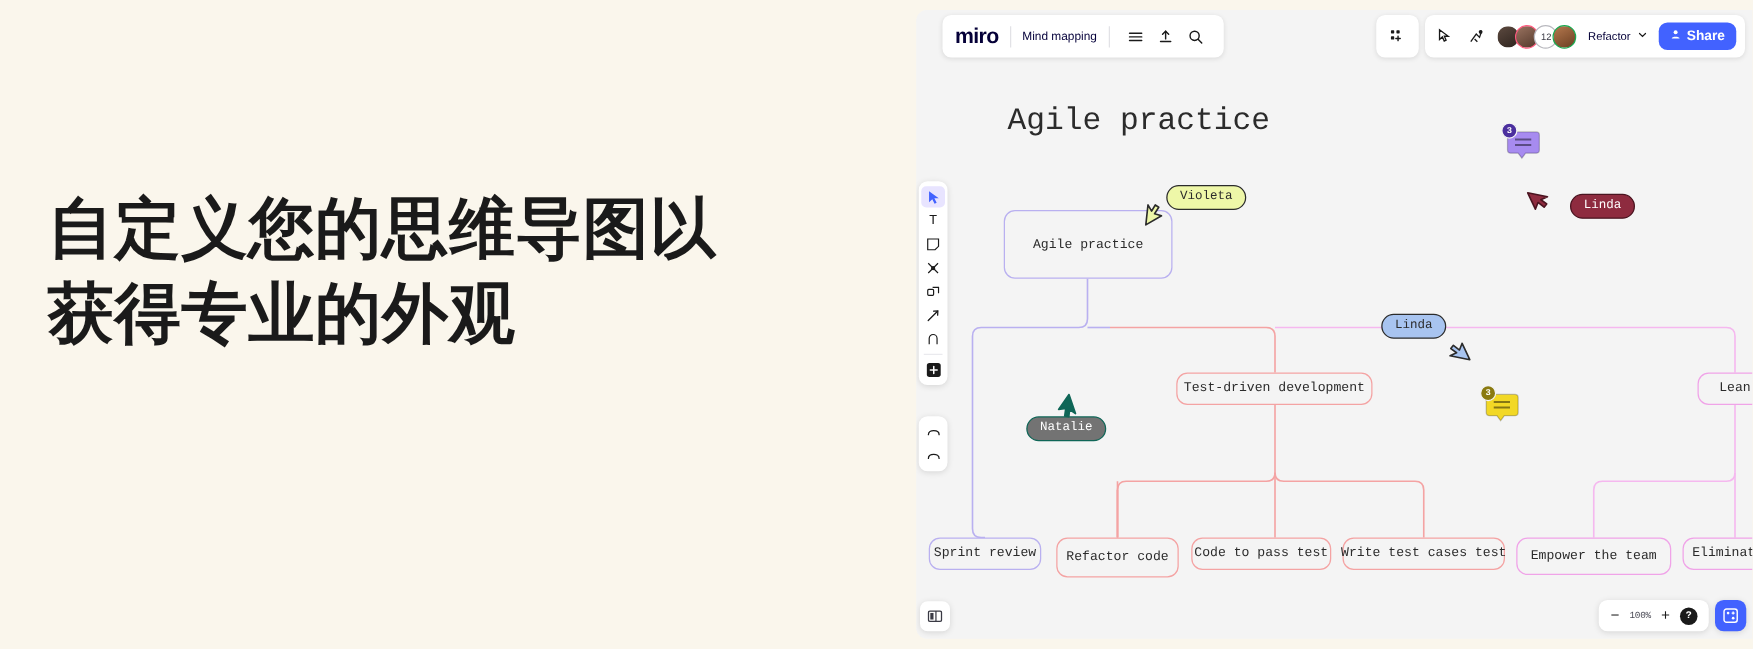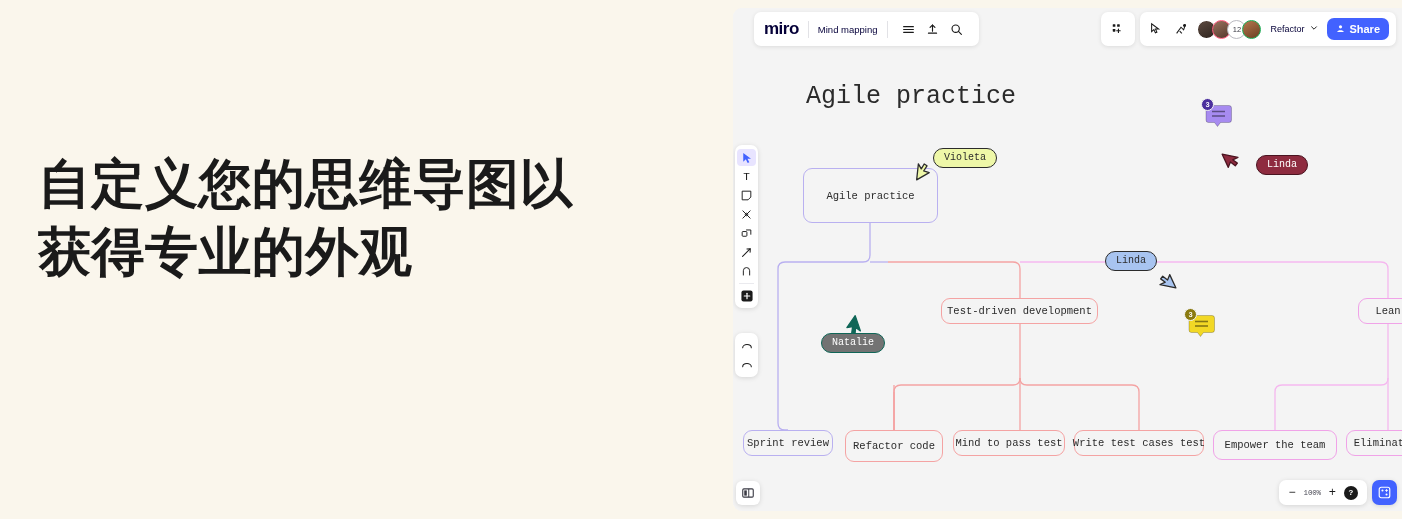--- a/index.html
+++ b/index.html
@@ -255,21 +255,21 @@
         <div class="node" style="left: 625px; top: 290px; width: 60px; height: 26px; border: 1.3px solid rgb(240, 163, 232);">
           <span>Lean</span>
         </div>
         <div class="node" style="left: 10px; top: 422px; width: 90px; height: 26px; border: 1.3px solid rgb(185, 176, 240);">
           <span>Sprint review</span>
         </div>
         <div class="node" style="left: 112px; top: 422px; width: 98px; height: 32px; border: 1.3px solid rgb(244, 163, 163);">
           <span>Refactor code</span>
         </div>
         <div class="node" style="left: 220px; top: 422px; width: 112px; height: 26px; border: 1.3px solid rgb(244, 163, 163);">
-          <span>Mind to pass test</span>
+          <span>Code to pass test</span>
         </div>
         <div class="node" style="left: 341px; top: 422px; width: 130px; height: 26px; border: 1.3px solid rgb(244, 163, 163);">
           <span>Write test cases test</span>
         </div>
         <div class="node" style="left: 480px; top: 422px; width: 124px; height: 30px; border: 1.3px solid rgb(240, 163, 232);">
           <span>Empower the team</span>
         </div>
         <div class="node" style="left: 613px; top: 422px; width: 110px; height: 26px; border: 1.3px solid rgb(240, 163, 232);">
           <span>Eliminate waste</span>
         </div>

